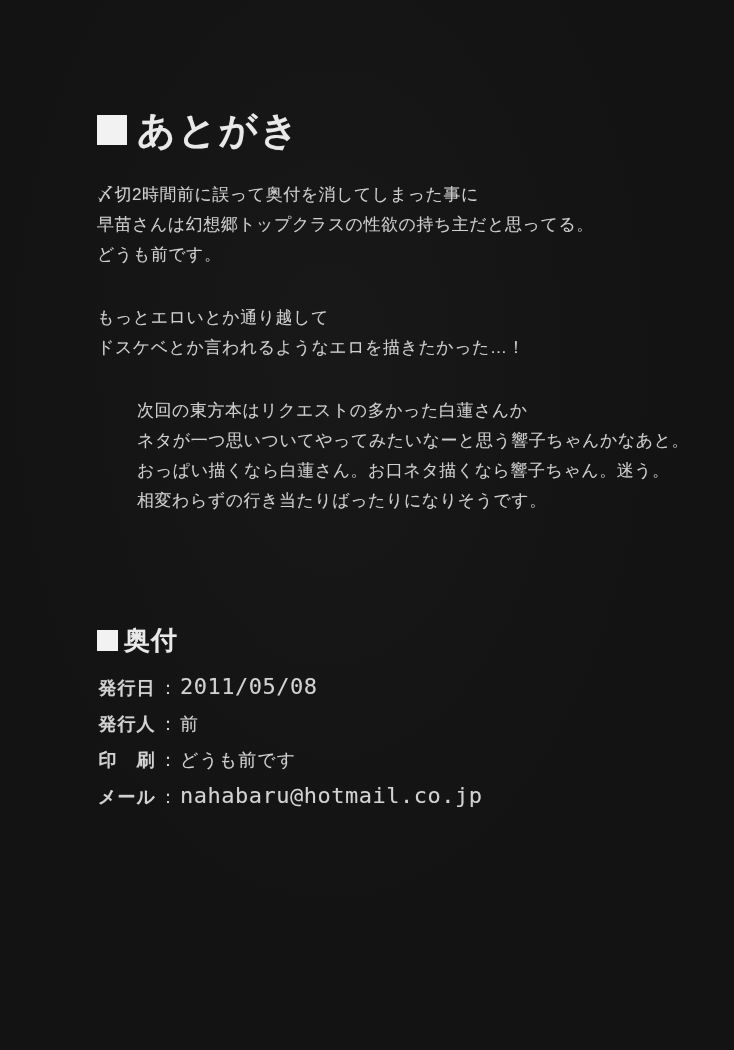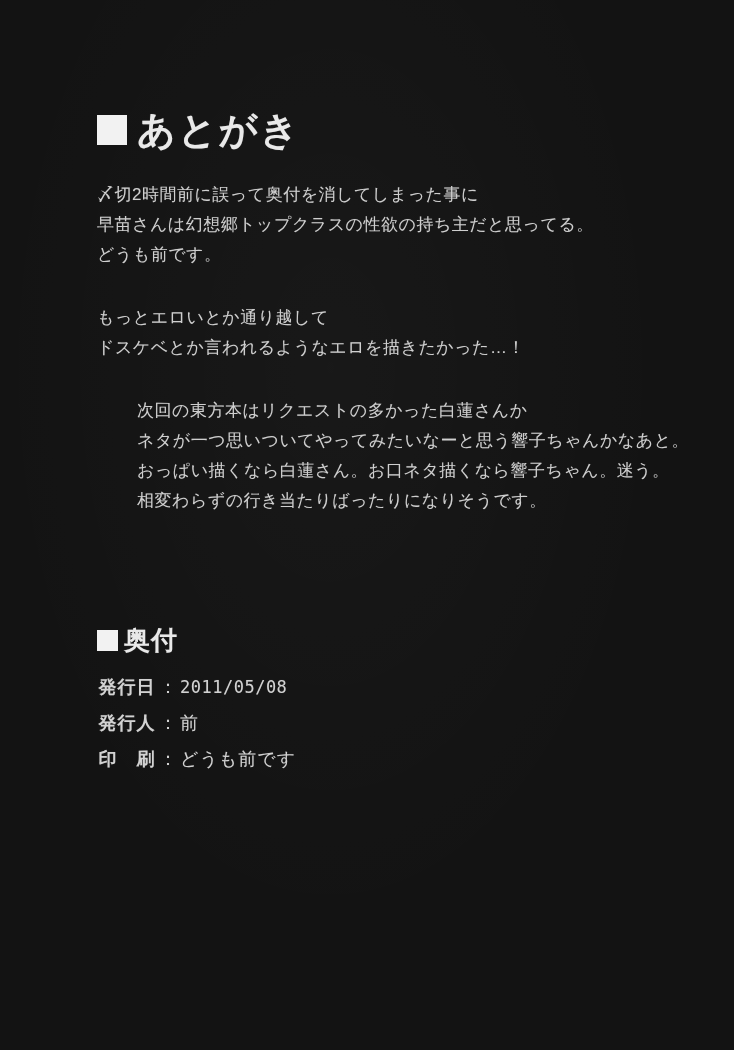--- a/index.html
+++ b/index.html
@@ -89,21 +89,21 @@
     min-width: 60px;
     font-weight: bold;
     text-align: center;
   }
   .colophon-row .sep {
     display: inline-block;
     margin: 0 2px;
   }
   .mono {
     font-family: "DejaVu Sans Mono", "Liberation Mono", monospace;
-    font-size: 17px;
+    font-size: 22px;
     letter-spacing: 0.5px;
   }
 </style>
 </head>
 <body>
 
 <div class="page">
   <div class="content">
 
     <div>
@@ -140,17 +140,20 @@
       <div class="colophon-rows">
         <div class="colophon-row">
           <span class="label">発行日</span><span class="sep">：</span><span class="mono">2011/05/08</span>
         </div>
         <div class="colophon-row">
           <span class="label">発行人</span><span class="sep">：</span><span>前</span>
         </div>
         <div class="colophon-row">
           <span class="label">印　刷</span><span class="sep">：</span><span>どうも前です</span>
         </div>
+        <div class="colophon-row">
+          <span class="label">メール</span><span class="sep">：</span><span class="mono">nahabaru@hotmail.co.jp</span>
+        </div>
       </div>
     </div>
 
   </div>
 </div>
 
 </body></html>

